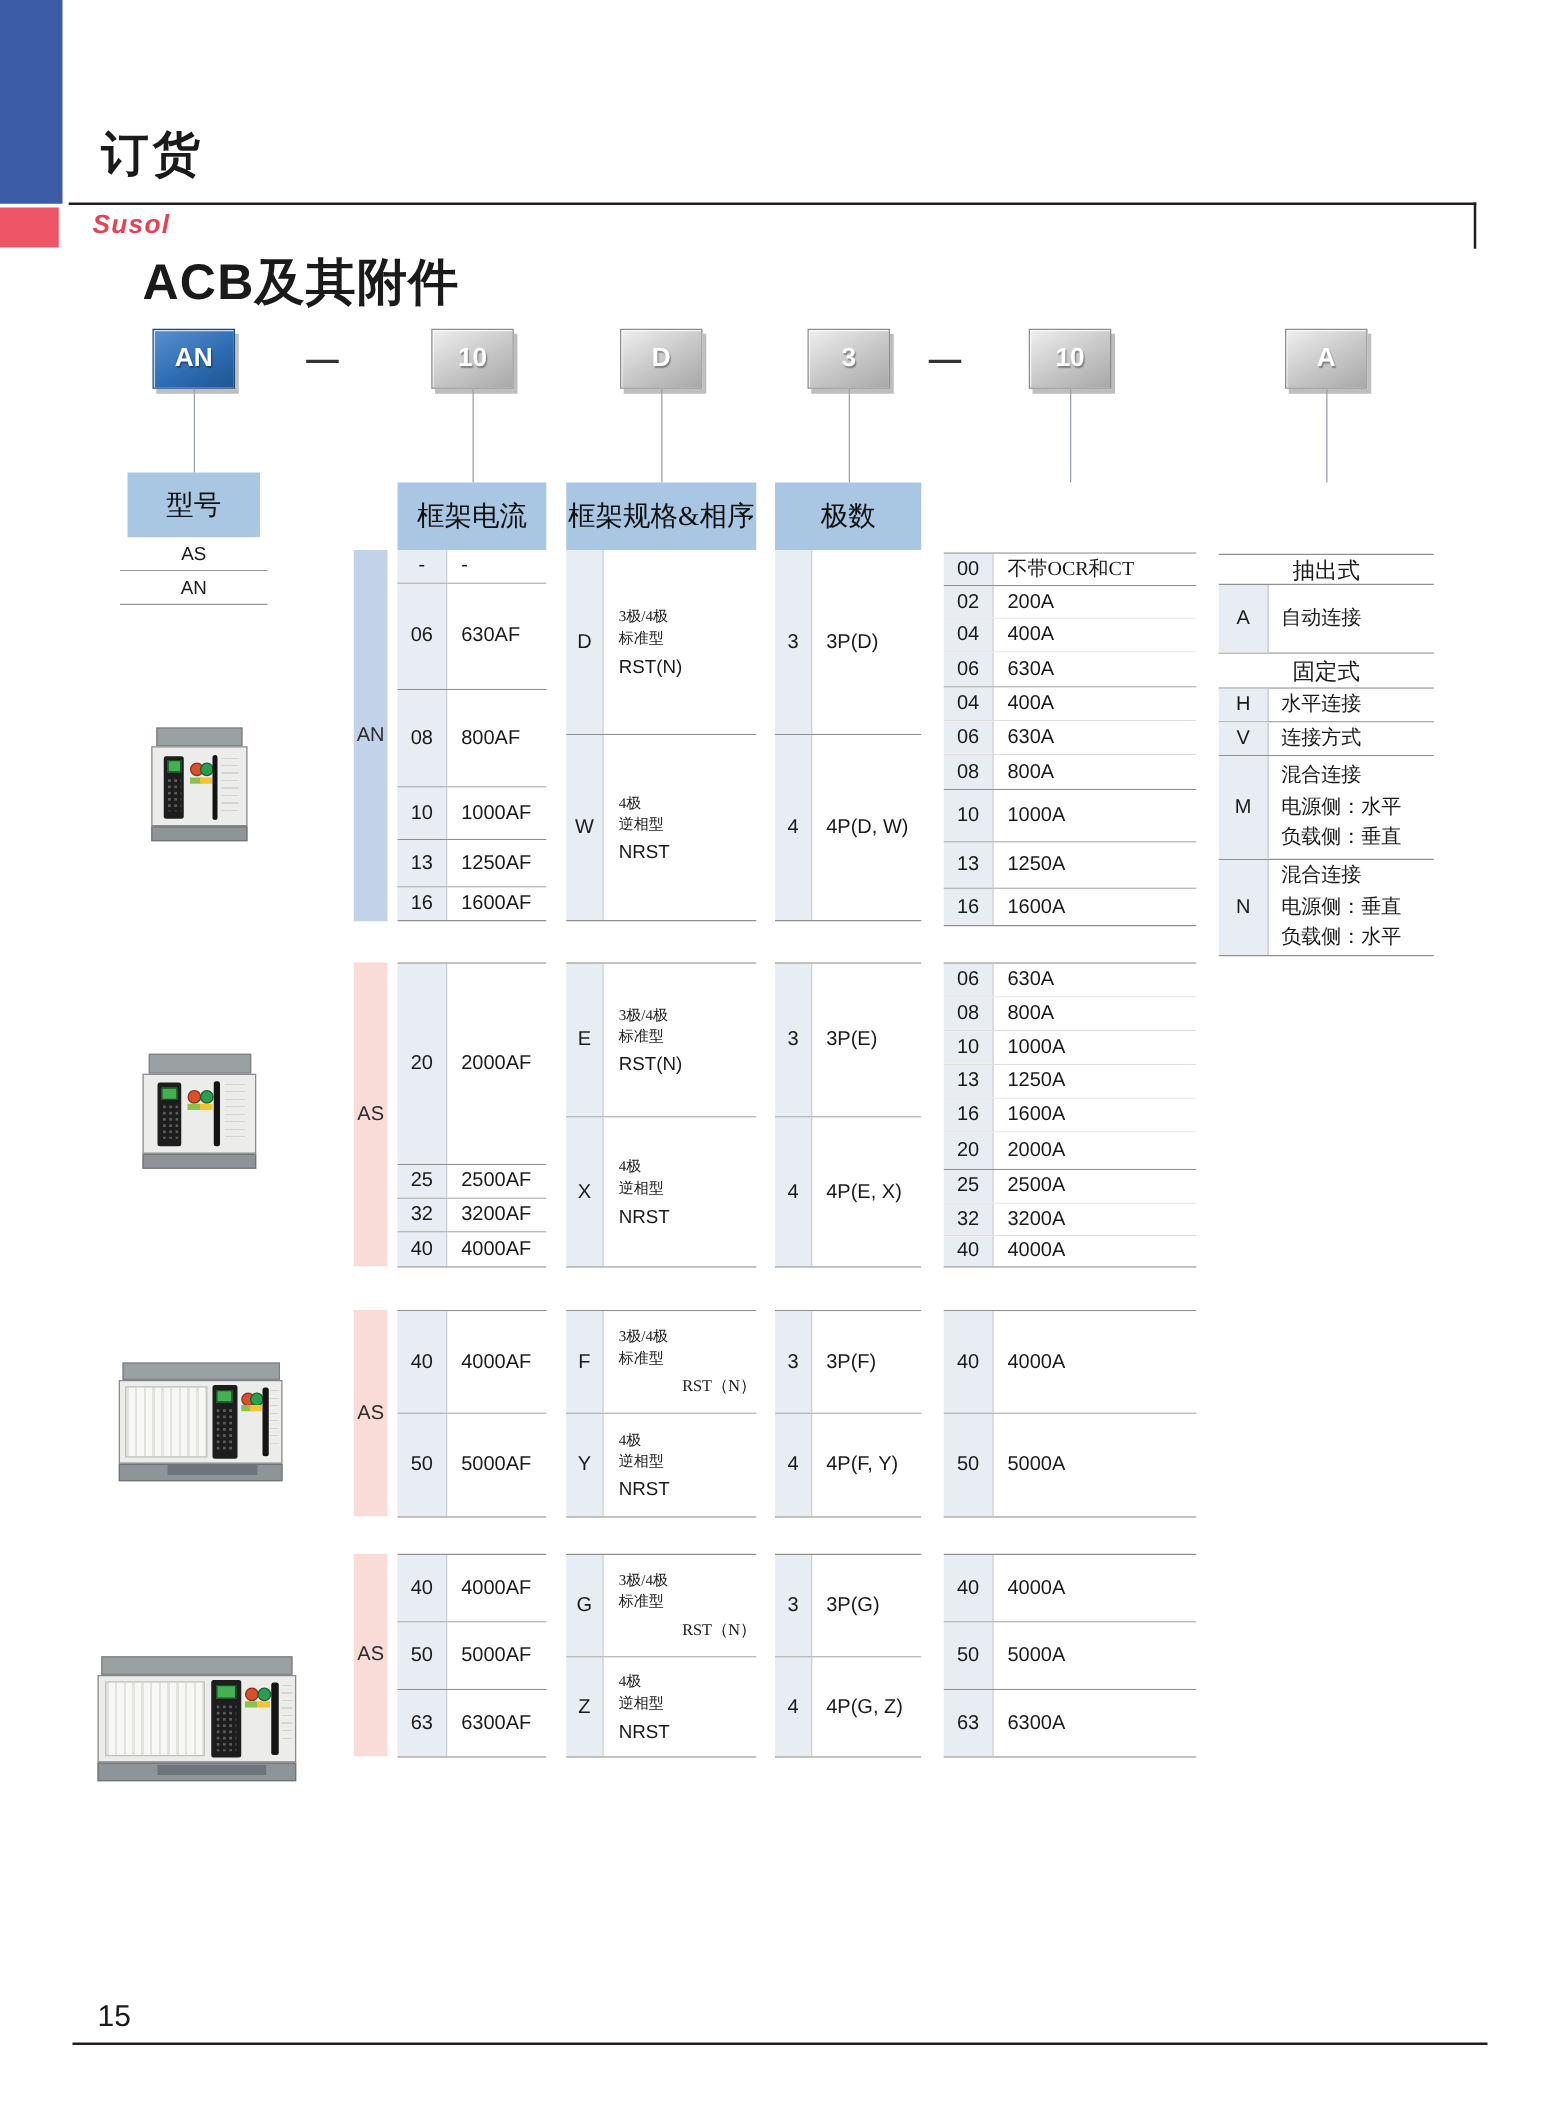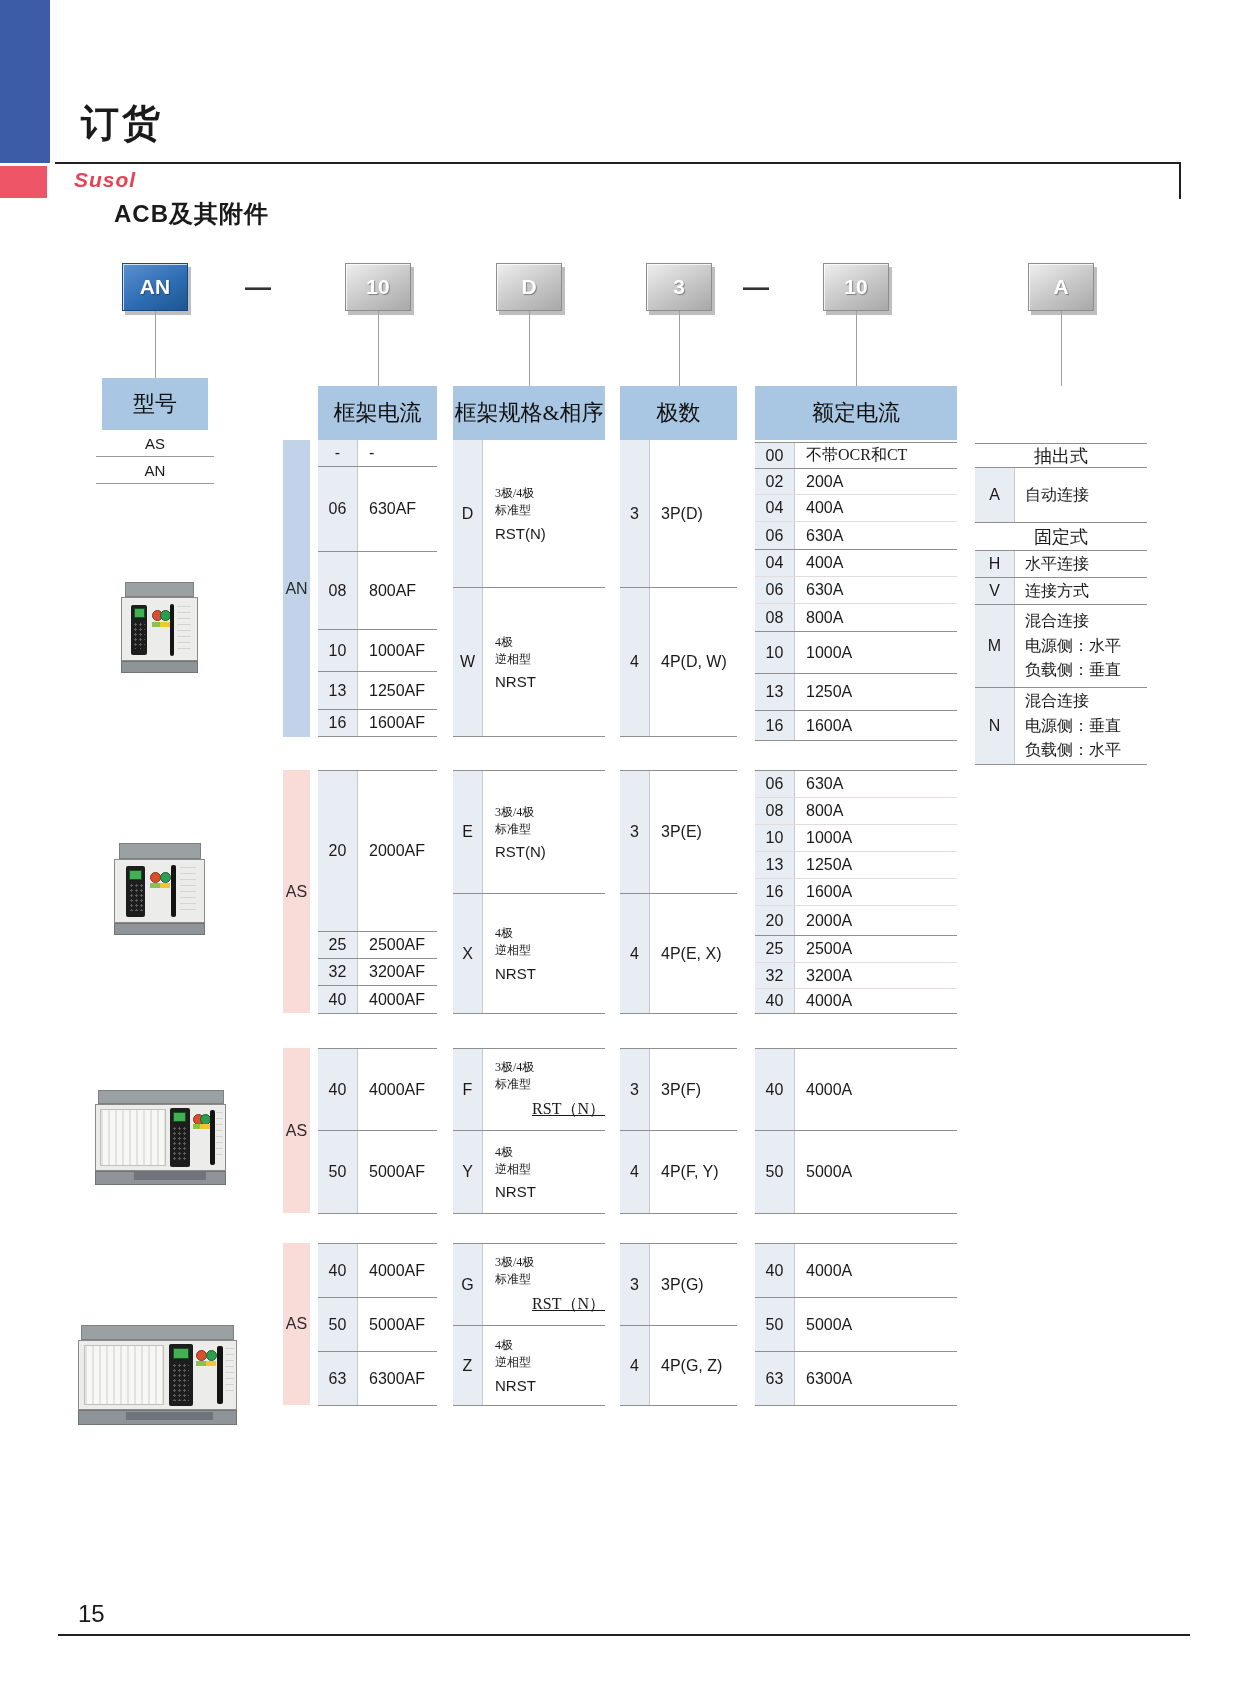--- a/index.html
+++ b/index.html
@@ -7,21 +7,21 @@
         font-family:"Liberation Sans",sans-serif;color:#1a1a1a;}
   #page .abs, #page div{box-sizing:border-box;}
 
   
   .corner-blue{position:absolute;left:0;top:0;width:50px;height:163px;background:#3c5ca8;}
   .corner-red{position:absolute;left:0;top:166px;width:47px;height:32px;background:#ee5566;}
   .section-title{position:absolute;left:81px;top:98px;font-size:38px;font-weight:bold;letter-spacing:3px;}
   .rule-top{position:absolute;left:55px;top:162px;width:1126px;height:2px;background:#231f20;}
   .rule-drop{position:absolute;left:1179px;top:162px;width:2px;height:37px;background:#231f20;}
   .brand{position:absolute;left:74px;top:168px;font-size:21px;font-weight:bold;font-style:italic;color:#e84055;letter-spacing:1px;}
-  .doc-title{position:absolute;left:114px;top:198px;font-size:24px;font-weight:bold;letter-spacing:1px;}
+  .doc-title{position:absolute;left:114px;top:198px;font-size:40px;font-weight:bold;letter-spacing:1px;}
 
   
   .code-box{position:absolute;width:66px;height:48px;display:flex;align-items:center;justify-content:center;
     font-size:21px;font-weight:bold;color:#fff;
     background:linear-gradient(150deg,#efefef 0%,#c6c6c6 55%,#a8a8a8 100%);
     border:1px solid #8d8d8d;box-shadow:3px 4px 0 rgba(110,110,110,.45), inset 1px 1px 0 rgba(255,255,255,.75);
     text-shadow:1px 1px 1px rgba(0,0,0,.35);}
   .code-box.model{background:linear-gradient(150deg,#5a92d0 0%,#2f6db4 55%,#1d568f 100%);border-color:#174a80;}
   .code-dash{position:absolute;width:26px;height:30px;display:flex;align-items:center;justify-content:center;
     font-size:26px;font-weight:bold;color:#333;}
@@ -45,21 +45,21 @@
   .row{display:flex;}
   .row.b-s{border-bottom:1px solid #8f8f8f;}
   .row.b-f{border-bottom:1px solid #e3dcdc;}
   .cell{display:flex;align-items:center;}
   .cell.code{justify-content:center;background:#e8edf3;border-right:1px solid #c4c9cf;font-size:16px;}
   .cell.val{padding-left:11px;font-size:16px;background:#fff;flex:1;}
   .serif{font-family:"Liberation Serif","DejaVu Serif",serif;text-align:right;}
   .desc{display:flex;flex-direction:column;justify-content:center;padding-left:12px;background:#fff;flex:1;}
   .desc-line{font-family:"Liberation Serif","DejaVu Serif",serif;font-size:12px;line-height:1.4;}
   .tag{font-size:15px;margin-top:6px;}
-  .tag.serif{font-family:"Liberation Serif","DejaVu Serif",serif;font-size:16px;text-decoration:underline;}
+  .tag.serif{font-family:"Liberation Serif","DejaVu Serif",serif;font-size:13px;}
 
   
   .conn-group{position:absolute;display:flex;align-items:center;justify-content:center;background:#fff;
     font-family:"Liberation Serif","DejaVu Serif",serif;font-size:18px;border-bottom:1px solid #8f8f8f;}
   .conn-group.first{border-top:1px solid #8f8f8f;}
   .conn-row{position:absolute;display:flex;border-bottom:1px solid #8f8f8f;background:#fff;}
   .conn-code{width:40px;display:flex;align-items:center;justify-content:center;background:#e8edf3;
     border-right:1px solid #c4c9cf;font-size:16px;}
   .conn-desc{flex:1;display:flex;flex-direction:column;justify-content:center;padding-left:10px;}
   .conn-line{font-family:"Liberation Serif","DejaVu Serif",serif;font-size:16px;line-height:1.55;}
@@ -112,21 +112,20 @@
     <div class="connector" style="left: 679px; top: 311px; height: 75px;"></div>
     <div class="code-dash" style="left: 743px; top: 272px;">—</div>
     <div class="code-box" style="left: 823px; top: 263px;">10</div>
     <div class="connector" style="left: 856px; top: 311px; height: 75px;"></div>
     <div class="code-box" style="left: 1028px; top: 263px;">A</div>
     <div class="connector" style="left: 1061px; top: 311px; height: 75px;"></div>
     <div class="col-header" style="left: 102px; top: 378px; width: 106px; height: 52px;">型号</div>
     <div class="col-header" style="left: 318px; top: 386px; width: 119px; height: 54px;">框架电流</div>
     <div class="col-header" style="left: 453px; top: 386px; width: 152px; height: 54px;">框架规格&amp;相序</div>
     <div class="col-header" style="left: 620px; top: 386px; width: 117px; height: 54px;">极数</div>
-    <div class="col-header" style="left: 755px; top: 386px; width: 202px; height: 54px;">额定电流</div>
     <div class="model-option" style="left: 96px; top: 430px; width: 118px; height: 27px;">AS</div>
     <div class="model-option" style="left: 96px; top: 457px; width: 118px; height: 27px;">AN</div>
     <div class="band band-an" style="left: 283px; top: 440px; width: 27px; height: 297px;">AN</div>
     <div class="tbl" style="left: 318px; top: 440px; width: 119px;">
       <div class="row b-s" style="height: 27px;">
         <div class="cell code" style="width: 40px;">-</div>
         <div class="cell val">-</div>
       </div>
       <div class="row b-s" style="height: 85px;">
         <div class="cell code" style="width: 40px;">06</div>

